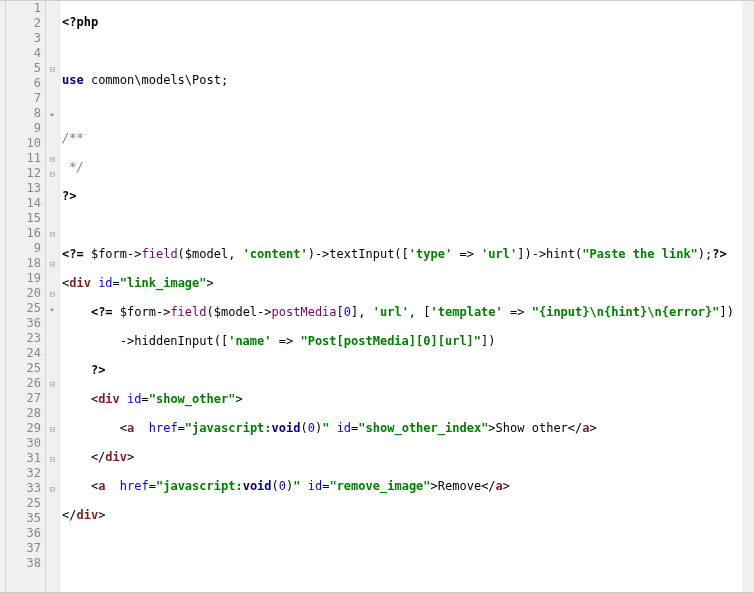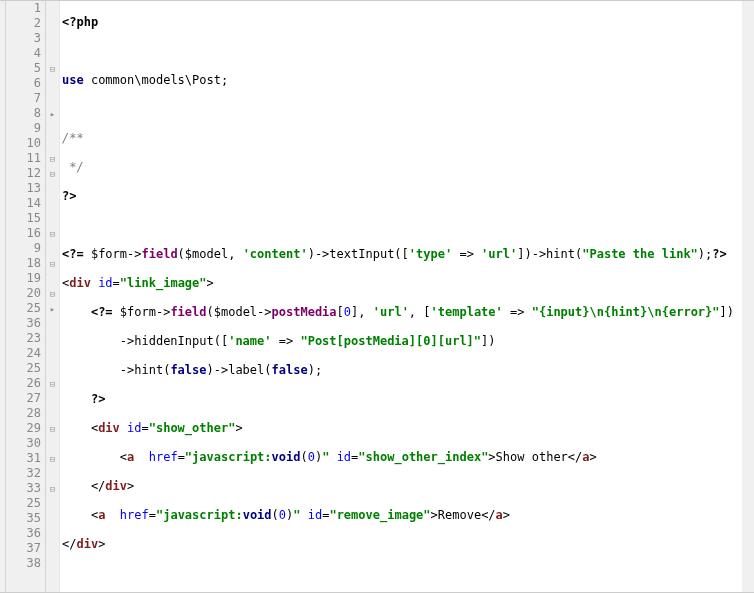--- a/index.html
+++ b/index.html
@@ -60,21 +60,21 @@
   }
   .code .line {
     height: 15px;
     line-height: 15px;
     padding-left: 2px;
   }
   
   .kw    { color: #000080; font-weight: bold; text-align: center; }
   .str   { color: #008000; font-weight: bold; }     
   .num   { color: #0000ff; }
-  .func  { color: #7A0067; font-weight: bold; }
+  .func  { color: #7A0067; font-weight: normal; }
   .doc   { color: #808080; font-style: italic; }
   .docat { color: #808080; font-style: italic; font-weight:bold; text-decoration: underline;}
   .phpTag{ color: #000000; font-weight: bold;}
   .attr  { color: #0000ff; }
   .htmlt { color: #7f1d1d; font-weight: bold;}
   .false { color: #000080; font-weight:bold;}
   .scrollbar-v {
     position:absolute; right:0; top:0; bottom:0; width:12px; background:#f0f0f0;
   }
 </style>
@@ -172,21 +172,20 @@
 <div class="line"><span class="kw">use</span><span> common\models\Post;</span></div>
 <div class="line"></div>
 <div class="line"><span class="doc">/**</span></div>
 <div class="line"><span class="doc"> */</span></div>
 <div class="line"><span class="phpTag">?&gt;</span></div>
 <div class="line"></div>
 <div class="line"><span class="phpTag">&lt;?=</span><span> $form-&gt;</span><span class="func">field</span><span>($model, </span><span class="str">'content'</span><span>)-&gt;textInput([</span><span class="str">'type'</span><span> =&gt; </span><span class="str">'url'</span><span>])-&gt;hint(</span><span class="str">"Paste the link"</span><span>);</span><span class="phpTag">?&gt;</span></div>
 <div class="line"><span>&lt;</span><span class="htmlt">div </span><span class="attr">id</span><span>=</span><span class="str">"link_image"</span><span>&gt;</span></div>
 <div class="line"><span>    </span><span class="phpTag">&lt;?=</span><span> $form-&gt;</span><span class="func">field</span><span>($model-&gt;</span><span class="func">postMedia</span><span>[</span><span class="num">0</span><span>], </span><span class="str">'url'</span><span>, [</span><span class="str">'template'</span><span> =&gt; </span><span class="str">"{input}\n{hint}\n{error}"</span><span>])</span></div>
 <div class="line"><span>        -&gt;hiddenInput([</span><span class="str">'name'</span><span> =&gt; </span><span class="str">"Post[postMedia][0][url]"</span><span>])</span></div>
-<div class="line"><span>        -&gt;hint(</span><span class="false">false</span><span>)-&gt;label(</span><span class="false">false</span><span>);</span></div>
 <div class="line"><span>    </span><span class="phpTag">?&gt;</span></div>
 <div class="line"><span>    &lt;</span><span class="htmlt">div </span><span class="attr">id</span><span>=</span><span class="str">"show_other"</span><span>&gt;</span></div>
 <div class="line"><span>        &lt;</span><span class="htmlt">a  </span><span class="attr">href</span><span>=</span><span class="str">"javascript:</span><span class="kw">void</span><span>(</span><span class="num">0</span><span>)</span><span class="str">" </span><span class="attr">id</span><span>=</span><span class="str">"show_other_index"</span><span>&gt;Show other&lt;/</span><span class="htmlt">a</span><span>&gt;</span></div>
 <div class="line"><span>    &lt;/</span><span class="htmlt">div</span><span>&gt;</span></div>
 <div class="line"><span>    &lt;</span><span class="htmlt">a  </span><span class="attr">href</span><span>=</span><span class="str">"javascript:</span><span class="kw">void</span><span>(</span><span class="num">0</span><span>)</span><span class="str">" </span><span class="attr">id</span><span>=</span><span class="str">"remove_image"</span><span>&gt;Remove&lt;/</span><span class="htmlt">a</span><span>&gt;</span></div>
 <div class="line"><span>&lt;/</span><span class="htmlt">div</span><span>&gt;</span></div>
 
 
 
 

